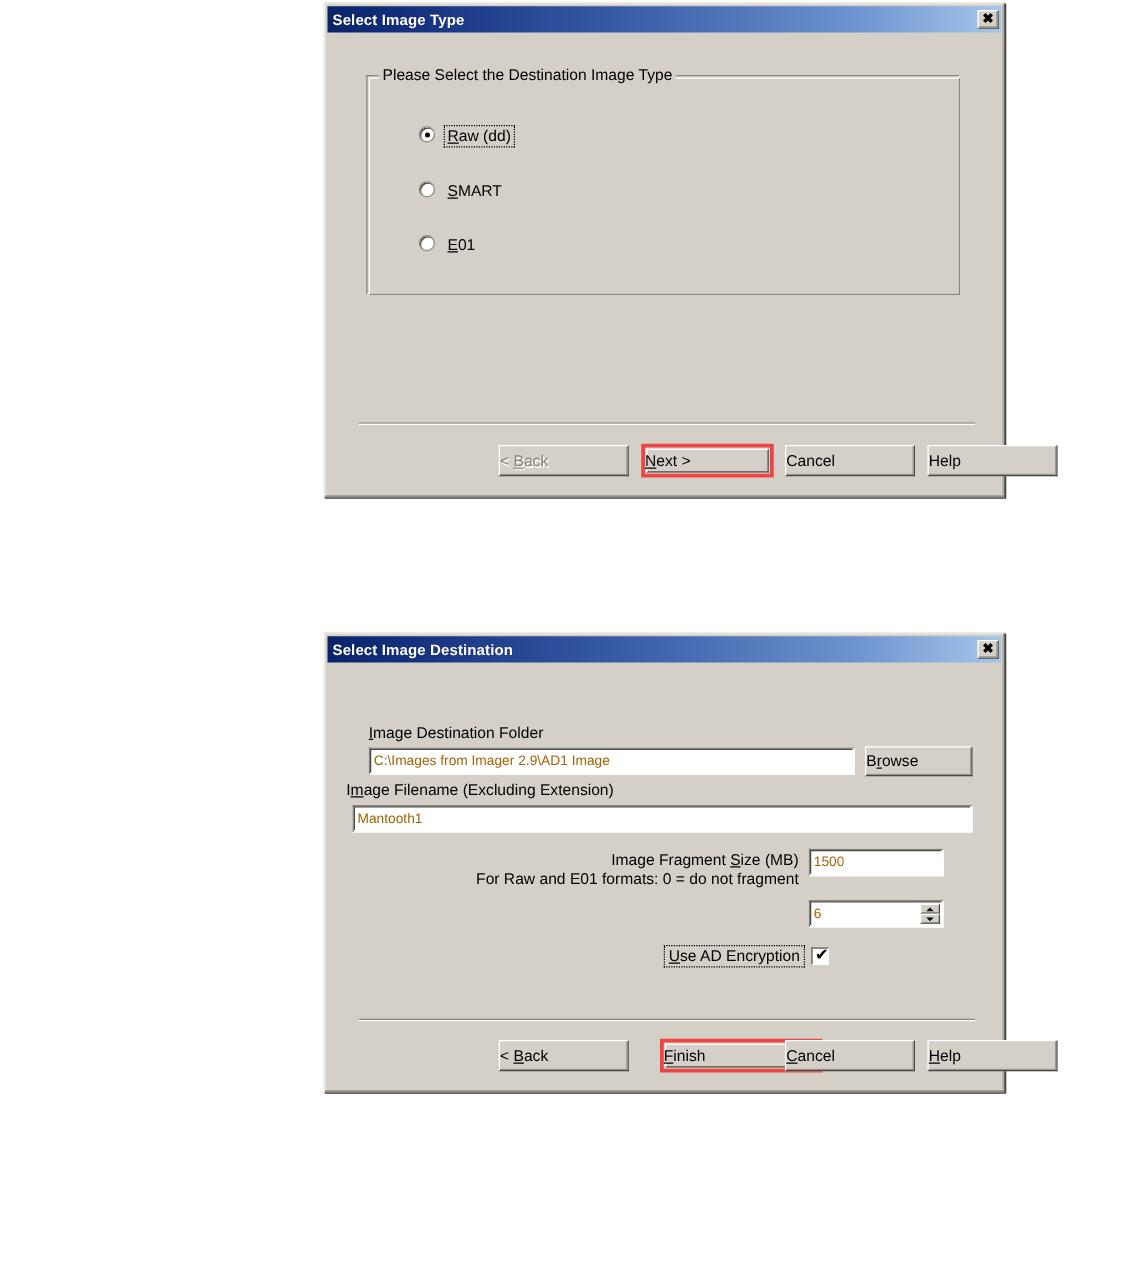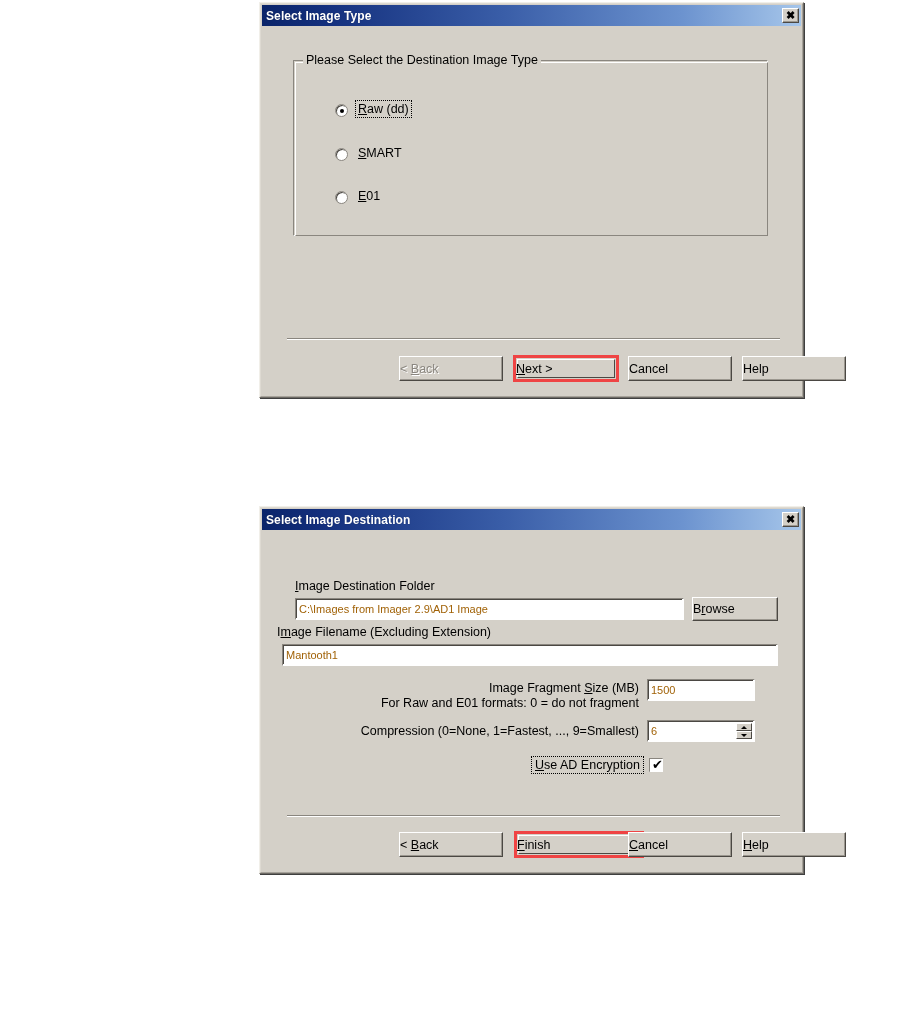--- a/index.html
+++ b/index.html
@@ -128,21 +128,21 @@
     font-size: 12.5px;
     color: #000000;
     white-space: nowrap;
     z-index: 2;
   }
 
   
   .radio-row {
     position: absolute;
     display: flex;
-    align-items: flex-end;
+    align-items: flex-start;
     height: 16px;
   }
   .radio-mark {
     width: 13px;
     height: 13px;
     border-radius: 50%;
     background: #ffffff;
     box-sizing: border-box;
     border: 1px solid #8a867f;
     box-shadow: inset 1px 1px 0 #4b4843, inset -1px -1px 0 #ffffff;
@@ -421,21 +421,20 @@
     </div>
 
     <div class="field-label right" style="left:80px; top:149px; width:297px; line-height:15px;">
       <div><span>Image Fragment </span><u>S</u><span>ize (MB)</span></div>
       <div>For Raw and E01 formats: 0 = do not fragment</div>
     </div>
     <div class="textbox" style="left:385px; top:147px; width:108px; height:22px;">
       <span class="textbox-value">1500</span>
     </div>
 
-    <div class="field-label right" style="left:80px; top:192px; width:297px;">Compression (0=None, 1=Fastest, ..., 9=Smallest)</div>
     <div class="textbox" style="left:385px; top:188px; width:108px; height:22px;">
       <span class="textbox-value">6</span>
       <span class="spin-buttons">
         <span class="spin-btn">
             <span class="spin-arrow up"></span>
           </span>
         <span class="spin-btn">
             <span class="spin-arrow down"></span>
           </span>
       </span>
@@ -446,21 +445,21 @@
       <span class="checkbox-mark">
         <span class="check-glyph">✔</span>
       </span>
     </div>
 
     <div class="separator" style="left:25px; top:283px; width:493px;"></div>
 
     <div class="btn" style="left:137px; top:300px; width:104px;">
       <span class="btn-text"><span>&lt; </span><u>B</u><span>ack</span></span>
     </div>
-    <div class="btn default" style="left:252px; top:299px; width:130px; height:27px;">
+    <div class="btn default" style="left:266px; top:299px; width:130px; height:27px;">
       <span class="btn-face"></span>
       <span class="btn-text"><u>F</u><span>inish</span></span>
     </div>
     <div class="btn" style="left:366px; top:300px; width:104px;">
       <span class="btn-text"><u>C</u><span>ancel</span></span>
     </div>
     <div class="btn" style="left:480px; top:300px; width:104px;">
       <span class="btn-text"><u>H</u><span>elp</span></span>
     </div>
 

